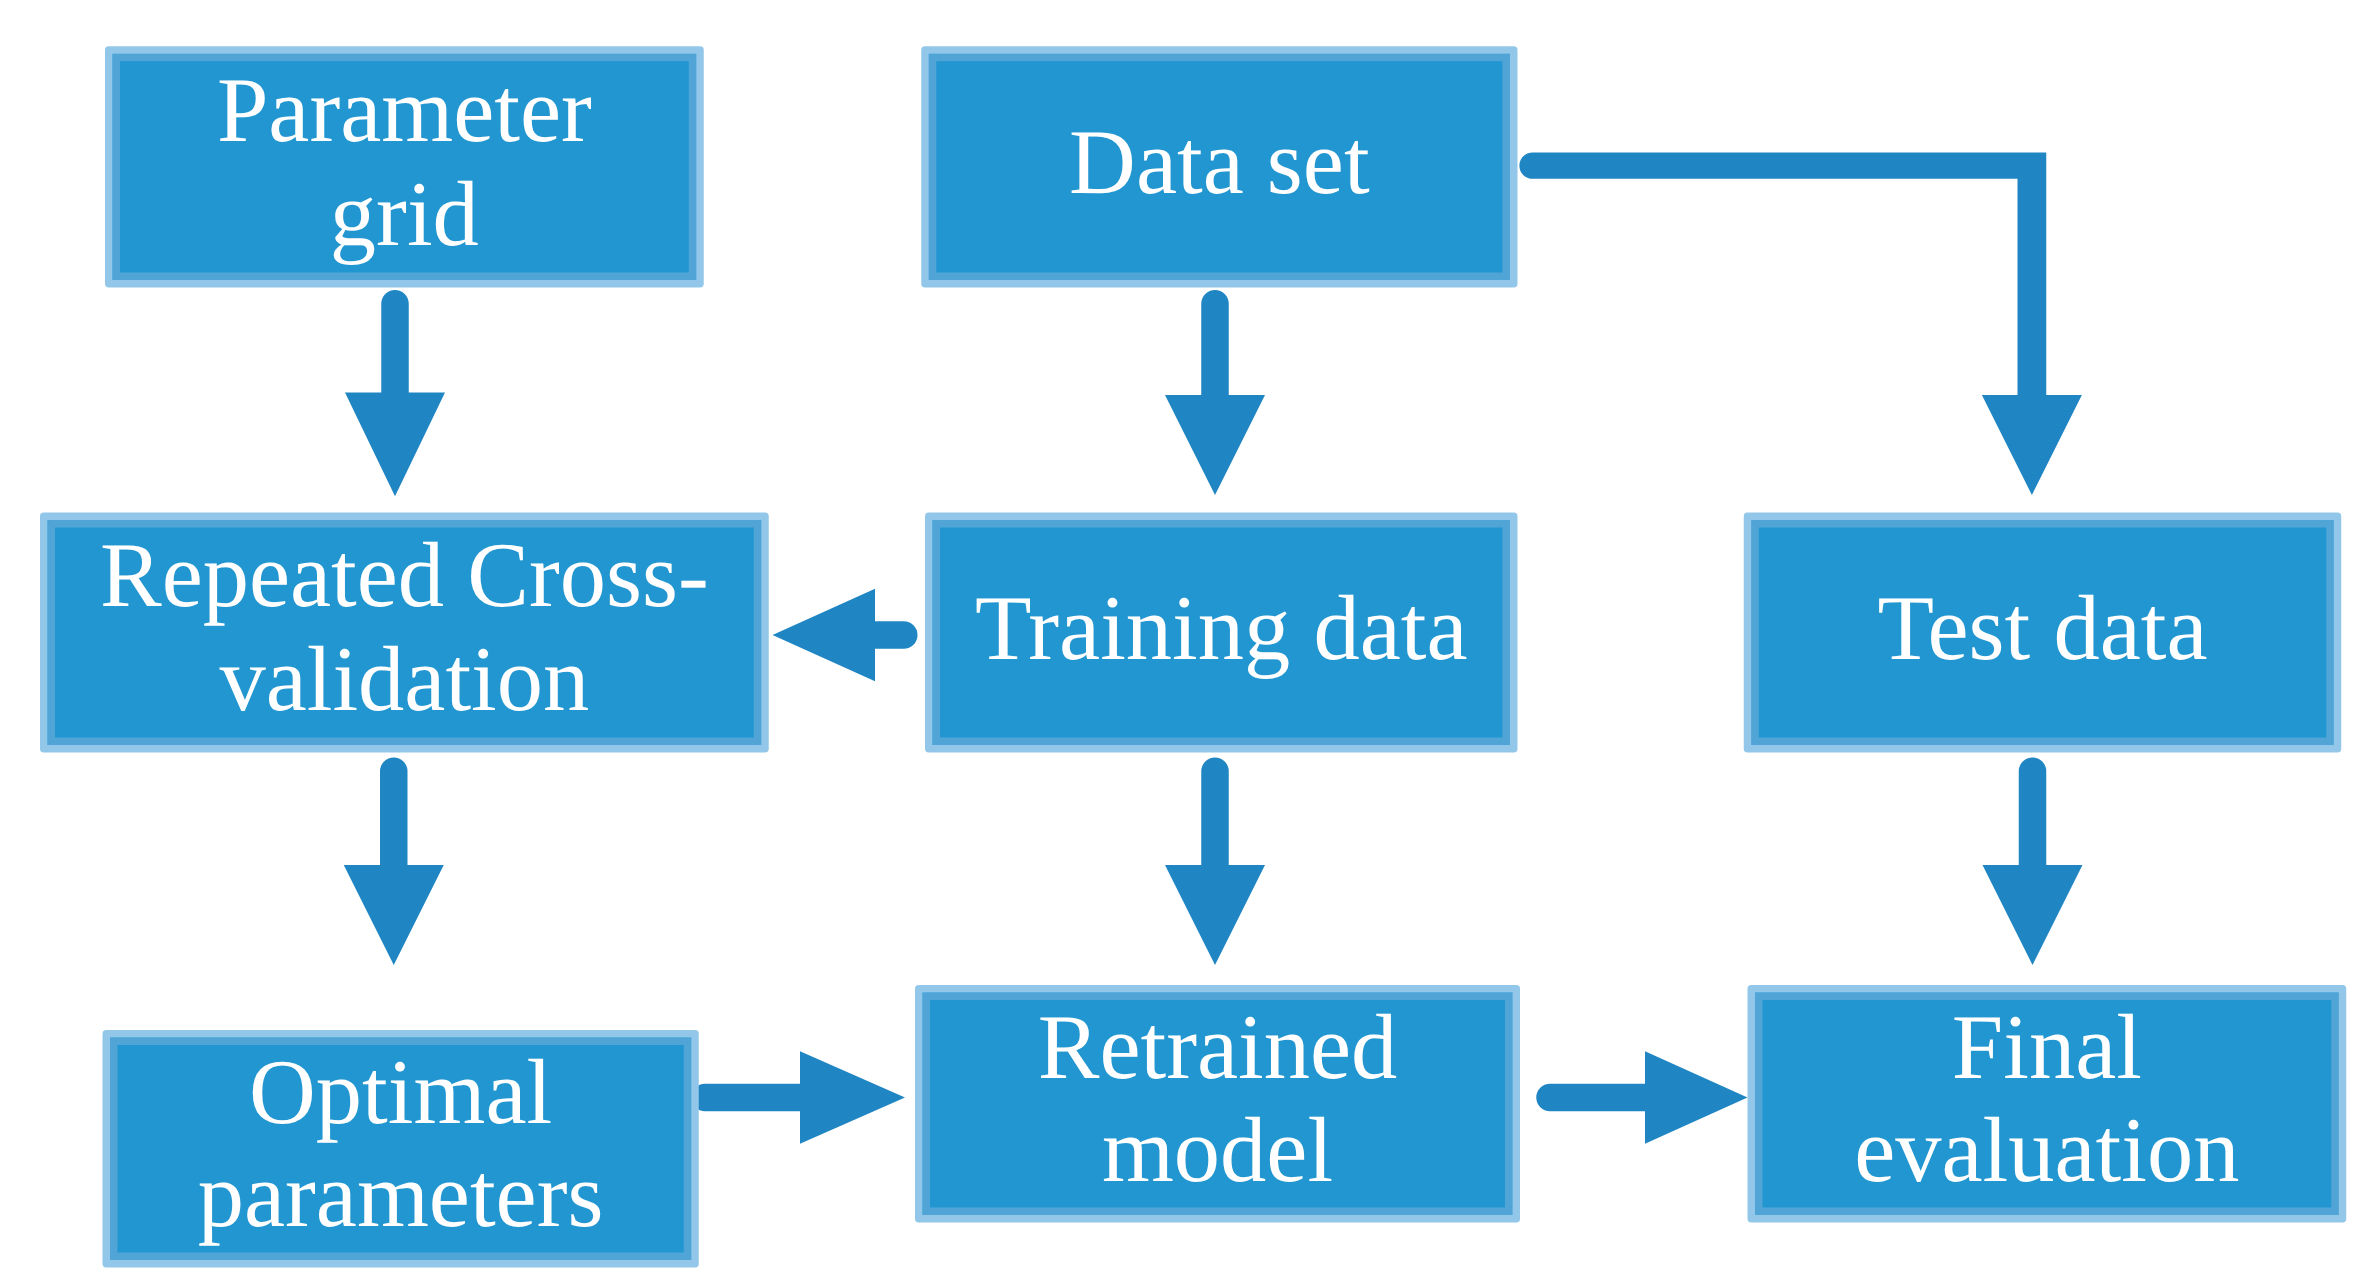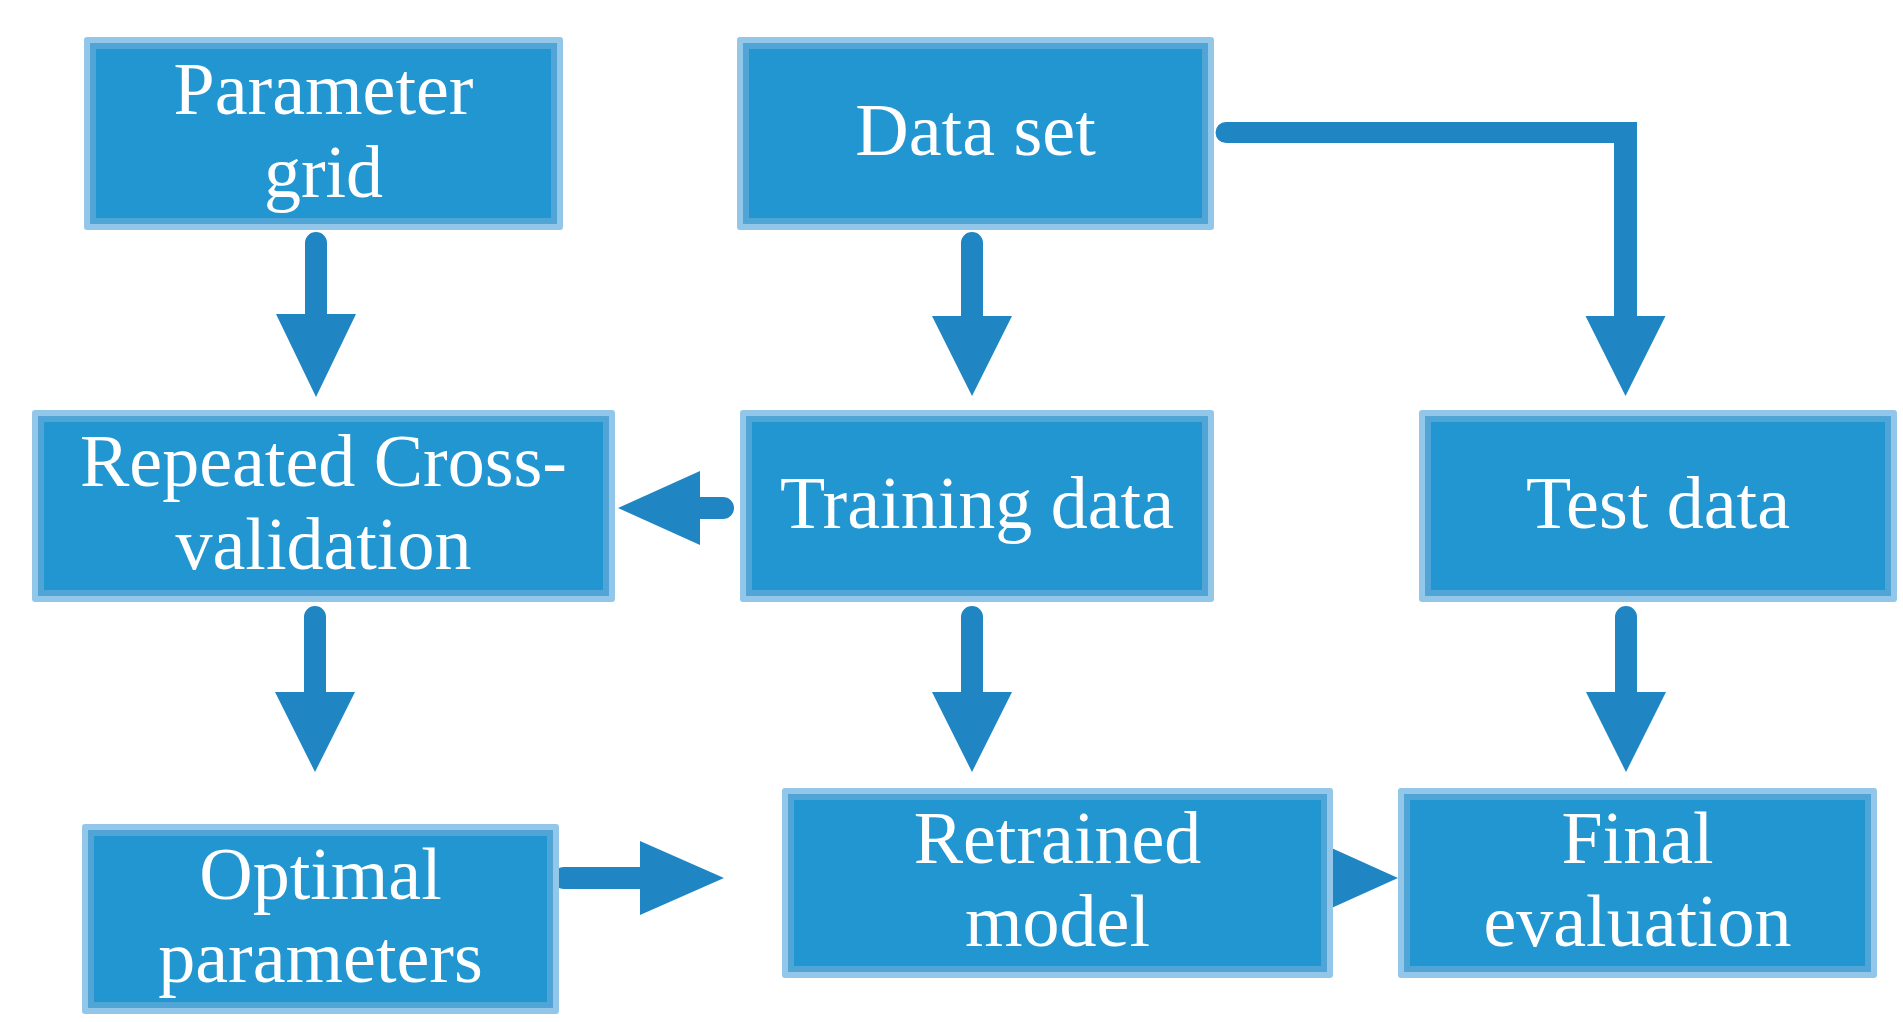--- a/index.html
+++ b/index.html
@@ -44,23 +44,23 @@
   .node .label {
     white-space: pre-line;
     display: block;
     padding-bottom: 6px;
   }
   
   #node-parameter-grid   { left: 84px;   top: 37px;  width: 479px; height: 193px; }
   #node-data-set         { left: 737px;  top: 37px;  width: 477px; height: 193px; }
   #node-repeated-cv      { left: 32px;   top: 410px; width: 583px; height: 192px; }
   #node-training-data    { left: 740px;  top: 410px; width: 474px; height: 192px; align-items: center; }
-  #node-test-data        { left: 1395px; top: 410px; width: 478px; height: 192px; margin-left: 24px; }
+  #node-test-data        { left: 1395px; top: 410px; width: 478px; height: 192px; }
   #node-optimal-params   { left: 82px;   top: 824px; width: 477px; height: 190px; }
-  #node-retrained-model  { left: 782px;  top: 788px; width: 551px; height: 190px; justify-content: center; }
+  #node-retrained-model  { left: 732px;  top: 788px; width: 484px; height: 190px; justify-content: center; }
   #node-final-evaluation { left: 1398px; top: 788px; width: 479px; height: 190px; }
 </style>
 </head>
 <body>
 
 <div class="canvas">
 
   <svg class="edges-layer" viewBox="0 0 1903 1022" xmlns="http://www.w3.org/2000/svg">
 
     <path class="arrow" d="M 305 243 A 11 11 0 0 1 327 243 L 327 314 L 356 314 L 316 397 L 276 314 L 305 314 Z"></path>

